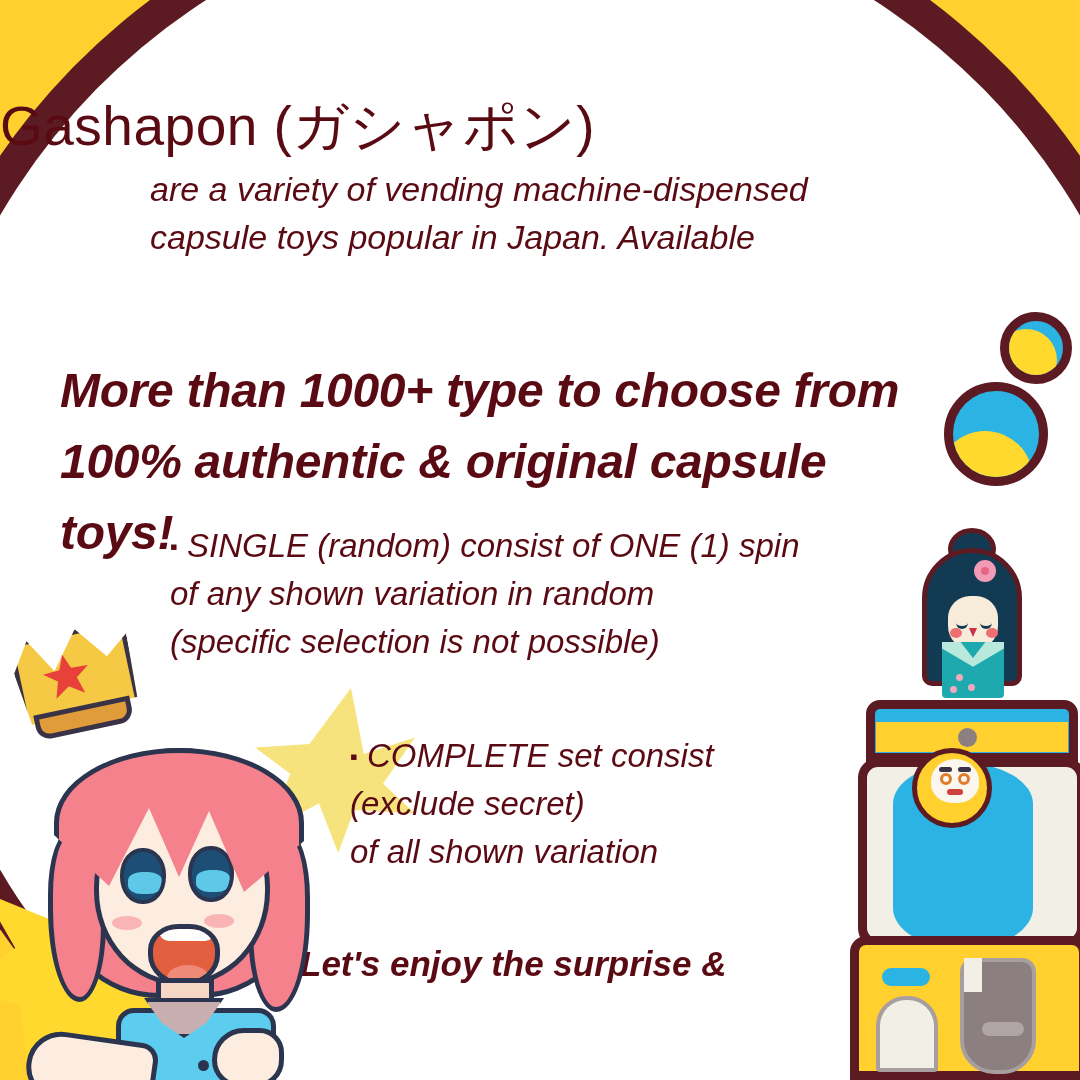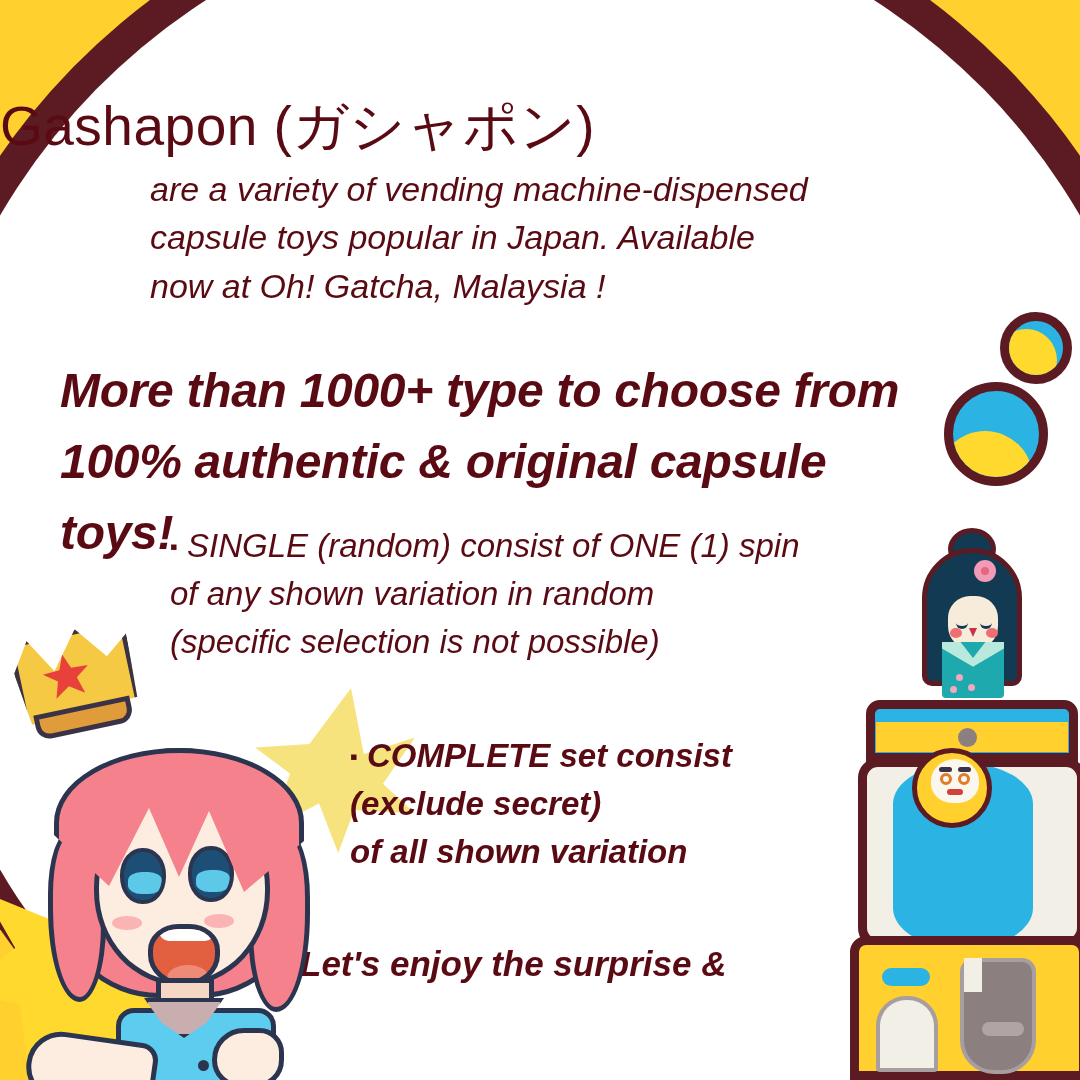--- a/index.html
+++ b/index.html
@@ -80,21 +80,20 @@
   }
   .bullet-single {
     top: 512px;
     left: 170px;
     width: 730px;
   }
   .bullet-complete {
     top: 722px;
     left: 350px;
     width: 560px;
-    font-weight: bold;
   }
   .closing {
     position: absolute;
     top: 928px;
     left: 300px;
     width: 560px;
     font-size: 35px;
     font-weight: bold;
     font-style: italic;
     line-height: 1.5;
@@ -383,21 +382,20 @@
   <div class="burst burst-left"></div>
   <div class="burst burst-right"></div>
 
   <div class="content">
 
     <div class="title">Gashapon (ガシャポン)</div>
 
     <div class="intro">
       <div>are a variety of vending machine-dispensed</div>
       <div>capsule toys popular in Japan. Available</div>
-      <div>now at Oh! Gatcha, Malaysia !</div>
     </div>
 
     <div class="headline">
       <div>More than 1000+ type to choose from</div>
       <div>100% authentic &amp; original capsule toys!</div>
     </div>
 
     <div class="bullet-block bullet-single">
       <div><span class="bullet-mark">▪</span> <span>SINGLE (random) consist of ONE (1) spin</span></div>
       <div>of any shown variation in random</div>

